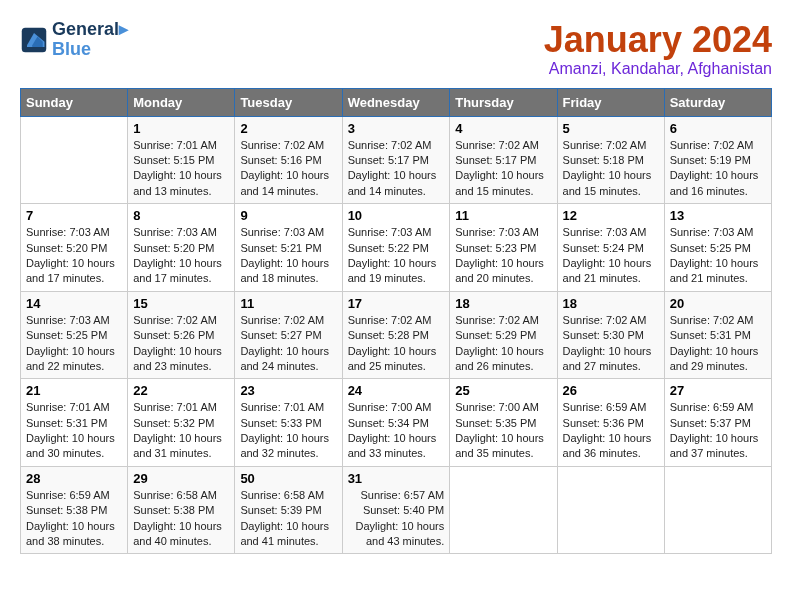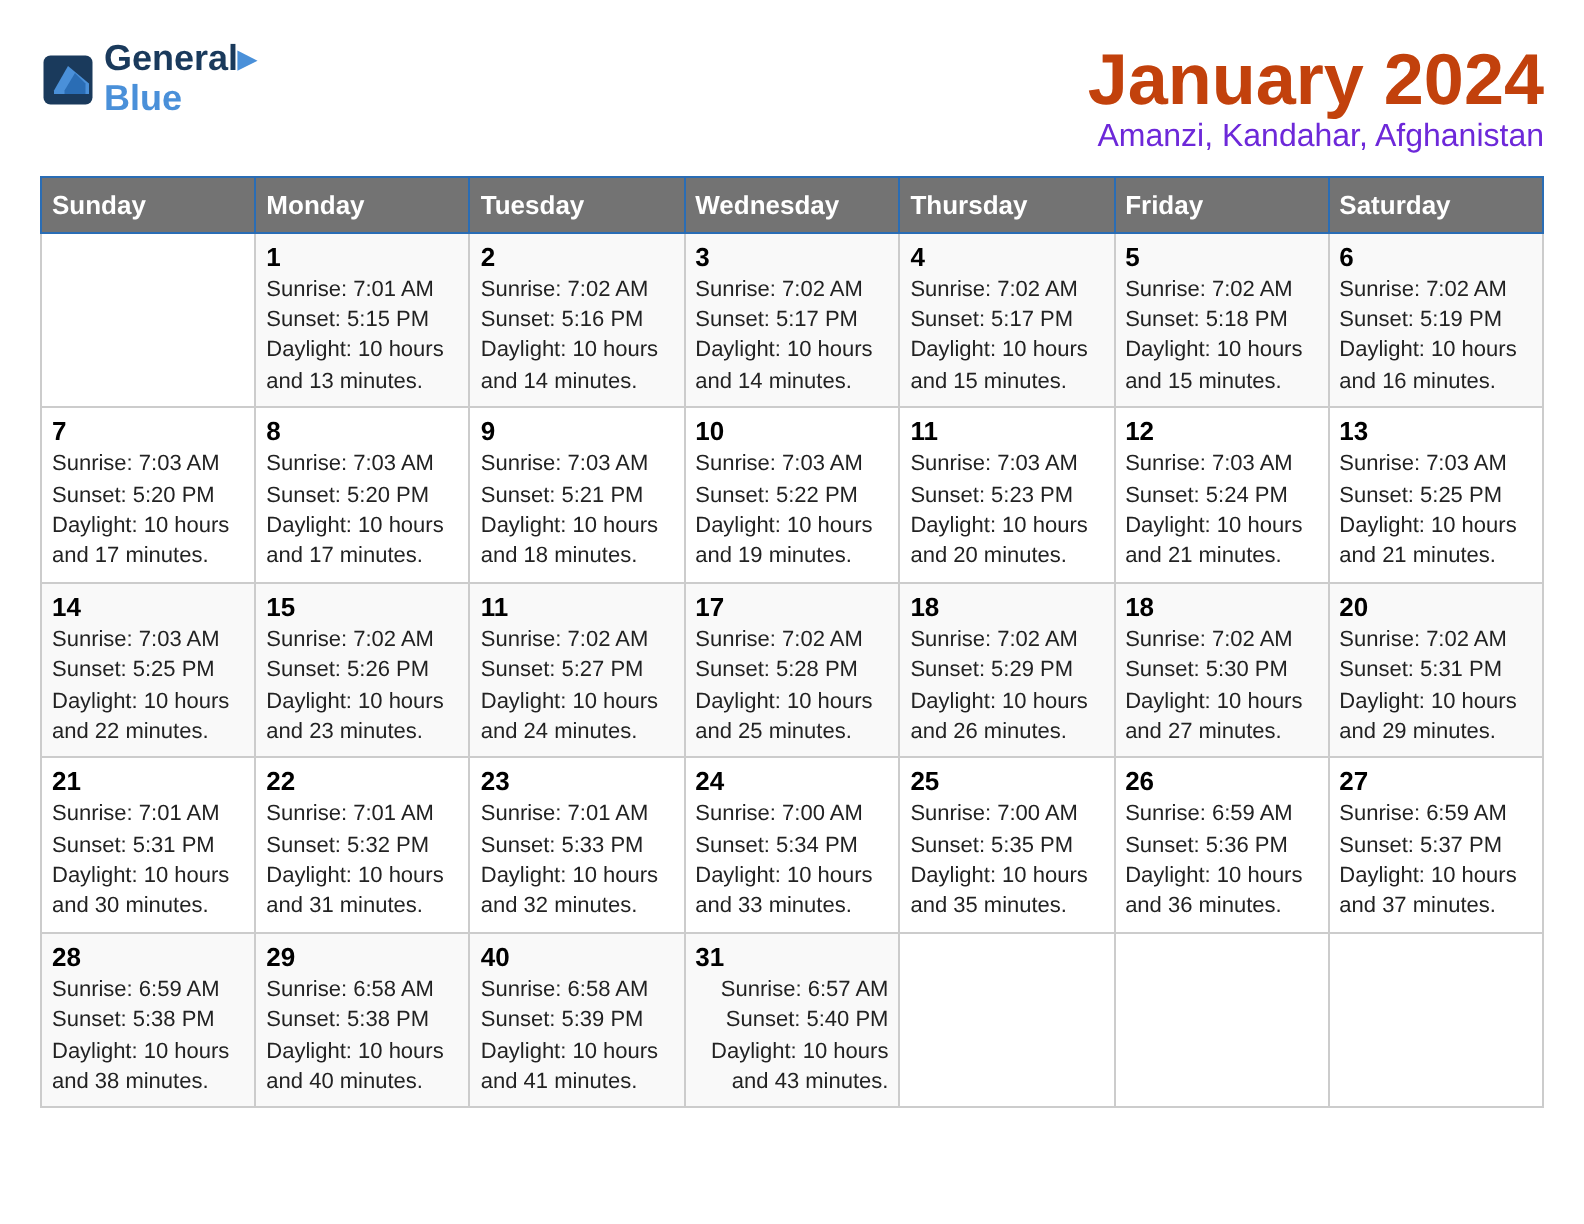--- a/index.html
+++ b/index.html
@@ -328,21 +328,21 @@
 and 38 minutes.</div>
         </td>
         <td>
           <span class="day-number">29</span>
           <div class="day-info" style="white-space: pre-line;">Sunrise: 6:58 AM
 Sunset: 5:38 PM
 Daylight: 10 hours
 and 40 minutes.</div>
         </td>
         <td>
-          <span class="day-number">40</span>
+          <span class="day-number">50</span>
           <div class="day-info" style="white-space: pre-line;">Sunrise: 6:58 AM
 Sunset: 5:39 PM
 Daylight: 10 hours
 and 41 minutes.</div>
         </td>
         <td>
           <span class="day-number">31</span>
           <div class="day-info" style="white-space: pre-line; text-align: right;">Sunrise: 6:57 AM
 Sunset: 5:40 PM
 Daylight: 10 hours

